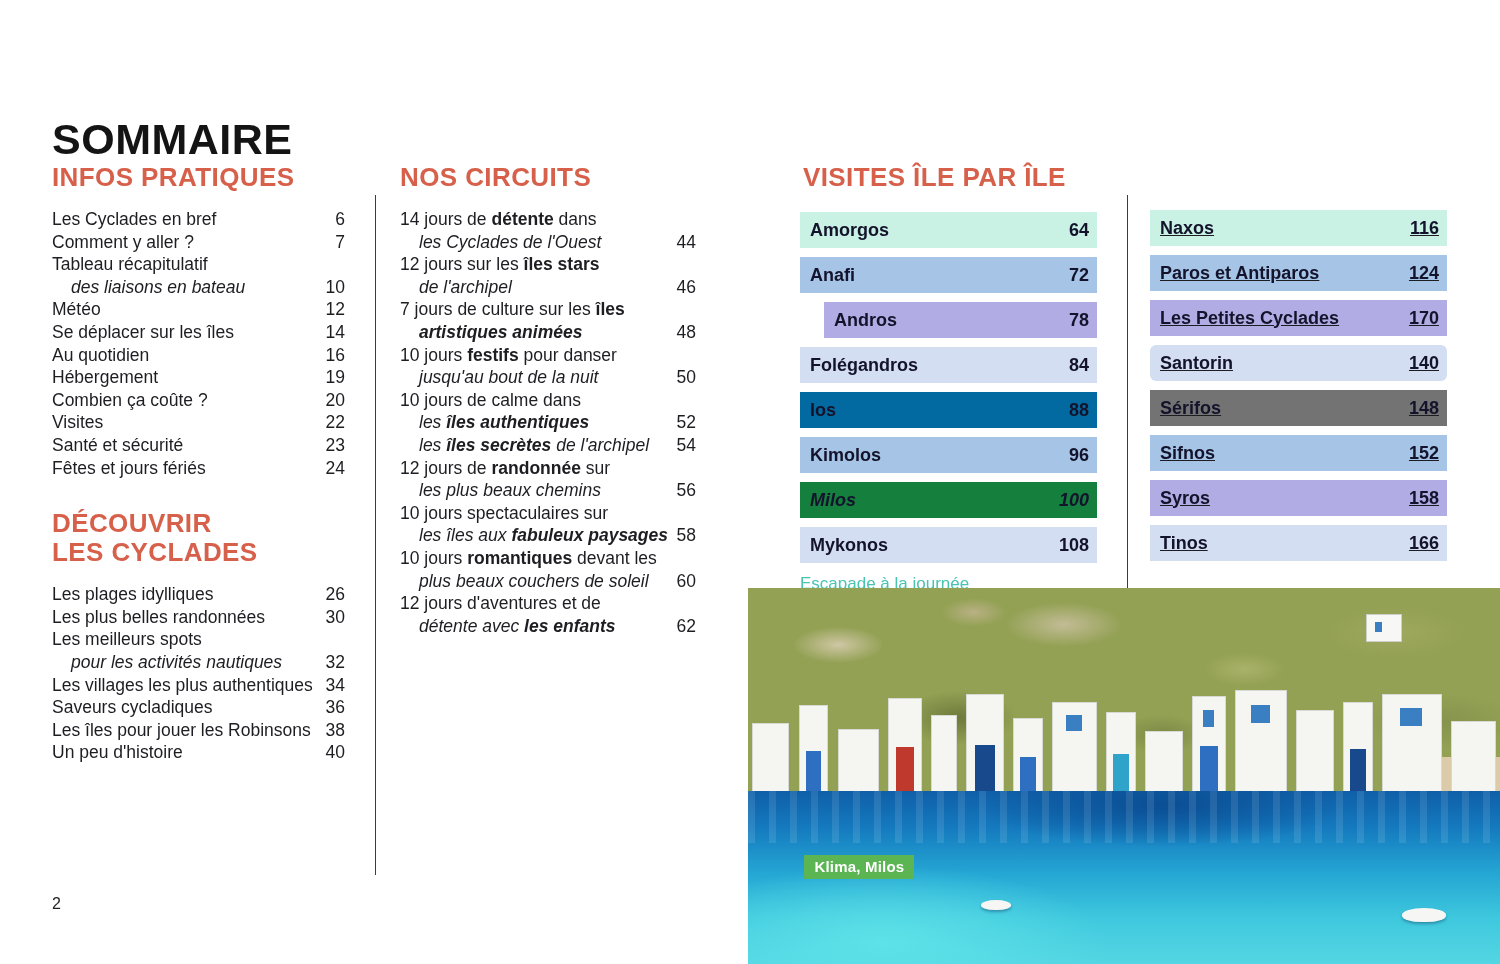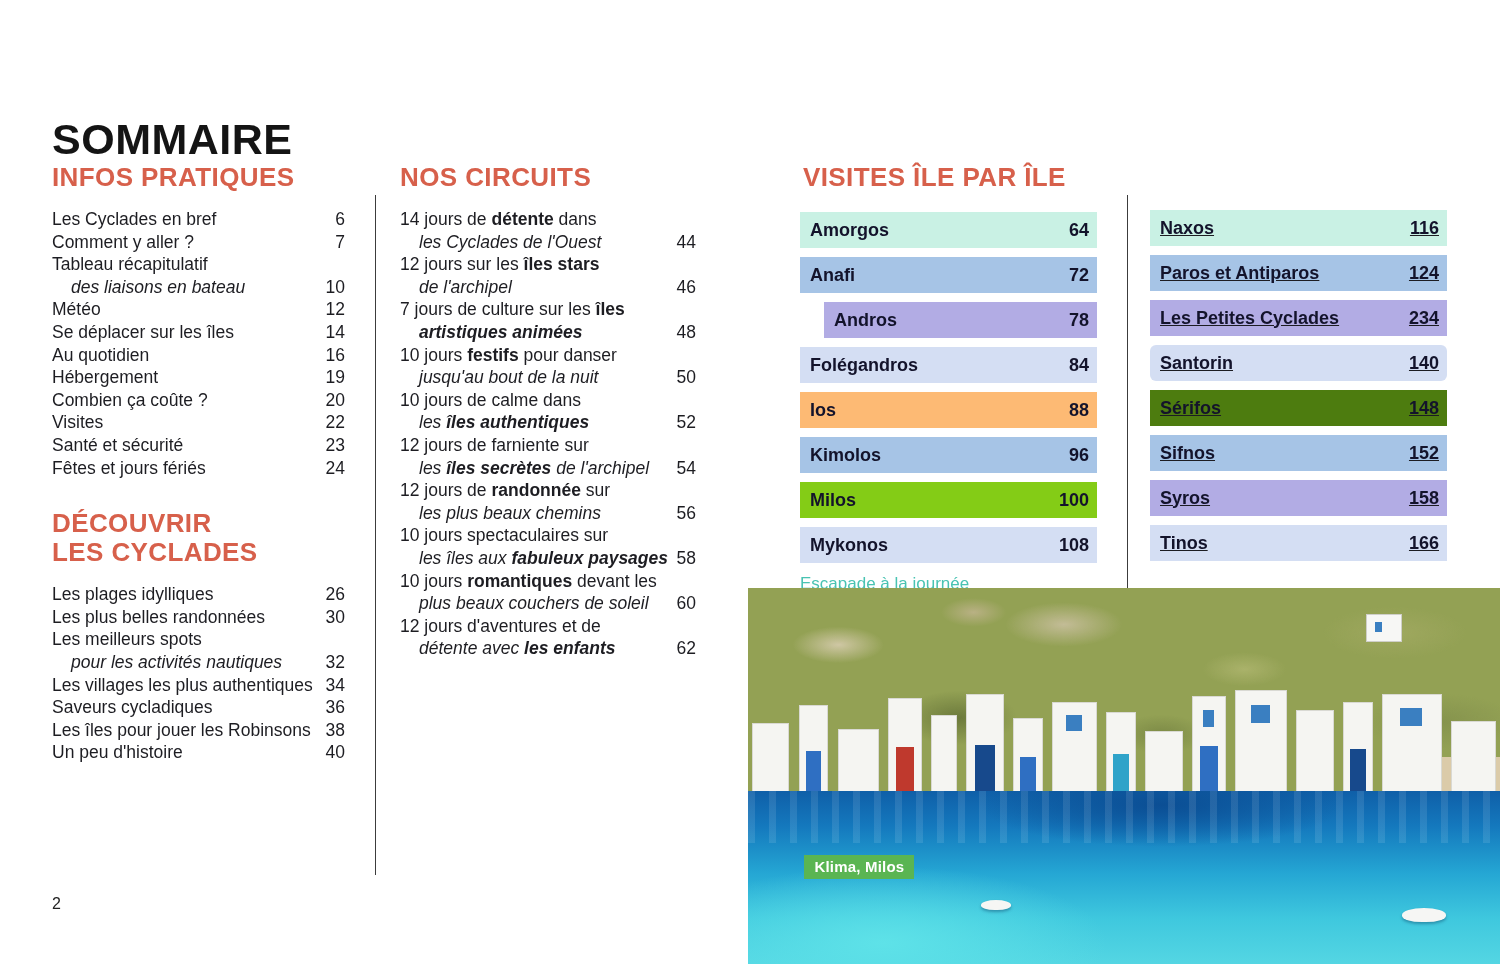--- a/index.html
+++ b/index.html
@@ -295,23 +295,20 @@
       <div class="toc-item">
         <div class="toc-line">
           <span class="toc-text">10 jours de calme dans</span>
         </div>
         <div class="toc-line indent">
           <span class="toc-text">les <b>îles authentiques</b></span>
           <span class="toc-page">52</span>
         </div>
       </div>
       <div class="toc-item">
-        <div class="toc-line">
-          <span class="toc-text">12 jours de farniente sur</span>
-        </div>
         <div class="toc-line indent">
           <span class="toc-text">les <b>îles secrètes</b> de l'archipel</span>
           <span class="toc-page">54</span>
         </div>
       </div>
       <div class="toc-item">
         <div class="toc-line">
           <span class="toc-text">12 jours de <b>randonnée</b> sur</span>
         </div>
         <div class="toc-line indent">
@@ -361,29 +358,29 @@
         <span class="island-page">72</span>
       </div>
       <div class="island-row" style="background: rgb(178, 172, 228); margin-left: 24px;">
         <span class="island-name">Andros</span>
         <span class="island-page">78</span>
       </div>
       <div class="island-row" style="background: rgb(212, 222, 243);">
         <span class="island-name">Folégandros</span>
         <span class="island-page">84</span>
       </div>
-      <div class="island-row" style="background: #fdba74;">
+      <div class="island-row" style="background: #0369a1;">
         <span class="island-name">Ios</span>
         <span class="island-page">88</span>
       </div>
       <div class="island-row" style="background: rgb(166, 196, 230);">
         <span class="island-name">Kimolos</span>
         <span class="island-page">96</span>
       </div>
-      <div class="island-row" style="background: #84cc16;">
+      <div class="island-row" style="background: #15803d; font-style: italic;">
         <span class="island-name">Milos</span>
         <span class="island-page">100</span>
       </div>
       <div class="island-row" style="background: rgb(212, 222, 243);">
         <span class="island-name">Mykonos</span>
         <span class="island-page">108</span>
       </div>
     </div>
 
   <div class="escapade">
@@ -402,27 +399,27 @@
       <div class="island-row" style="background: rgb(201, 241, 228);">
         <span class="island-name">Naxos</span>
         <span class="island-page">116</span>
       </div>
       <div class="island-row" style="background: rgb(166, 196, 230);">
         <span class="island-name">Paros et Antiparos</span>
         <span class="island-page">124</span>
       </div>
       <div class="island-row" style="background: rgb(178, 172, 228);">
         <span class="island-name">Les Petites Cyclades</span>
-        <span class="island-page">234</span>
+        <span class="island-page">170</span>
       </div>
       <div class="island-row" style="background: rgb(212, 222, 243); border-radius: 6px;">
         <span class="island-name">Santorin</span>
         <span class="island-page">140</span>
       </div>
-      <div class="island-row" style="background: #4d7c0f;">
+      <div class="island-row" style="background: #737373;">
         <span class="island-name">Sérifos</span>
         <span class="island-page">148</span>
       </div>
       <div class="island-row" style="background: rgb(166, 196, 230);">
         <span class="island-name">Sifnos</span>
         <span class="island-page">152</span>
       </div>
       <div class="island-row" style="background: rgb(178, 172, 228);">
         <span class="island-name">Syros</span>
         <span class="island-page">158</span>

